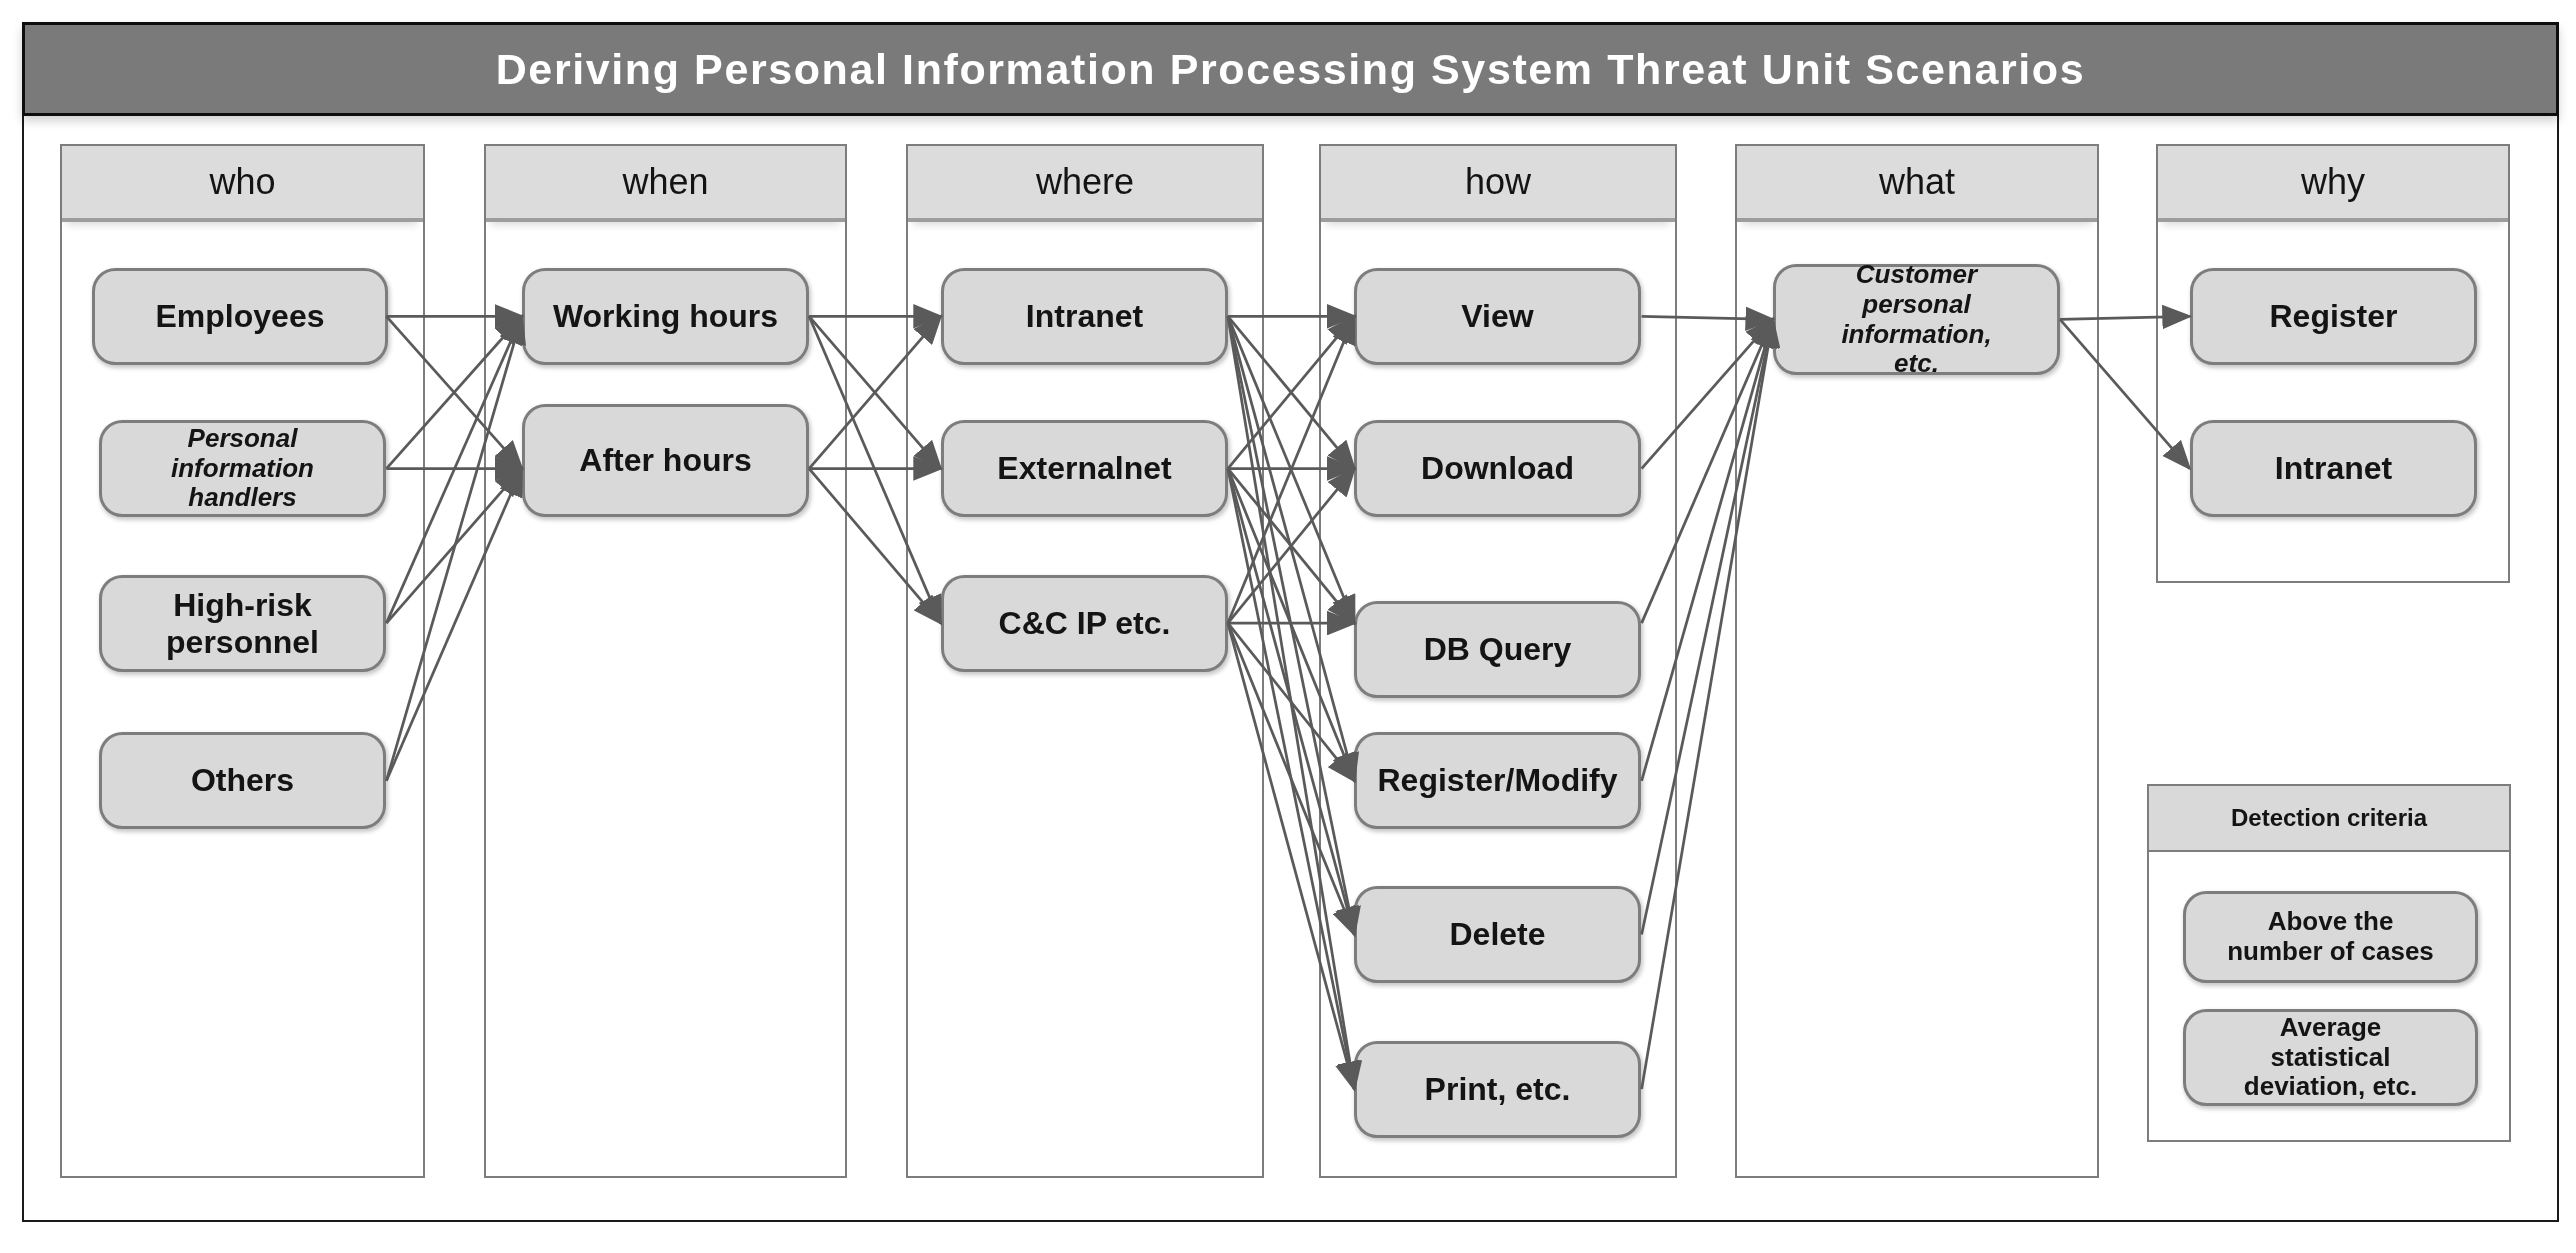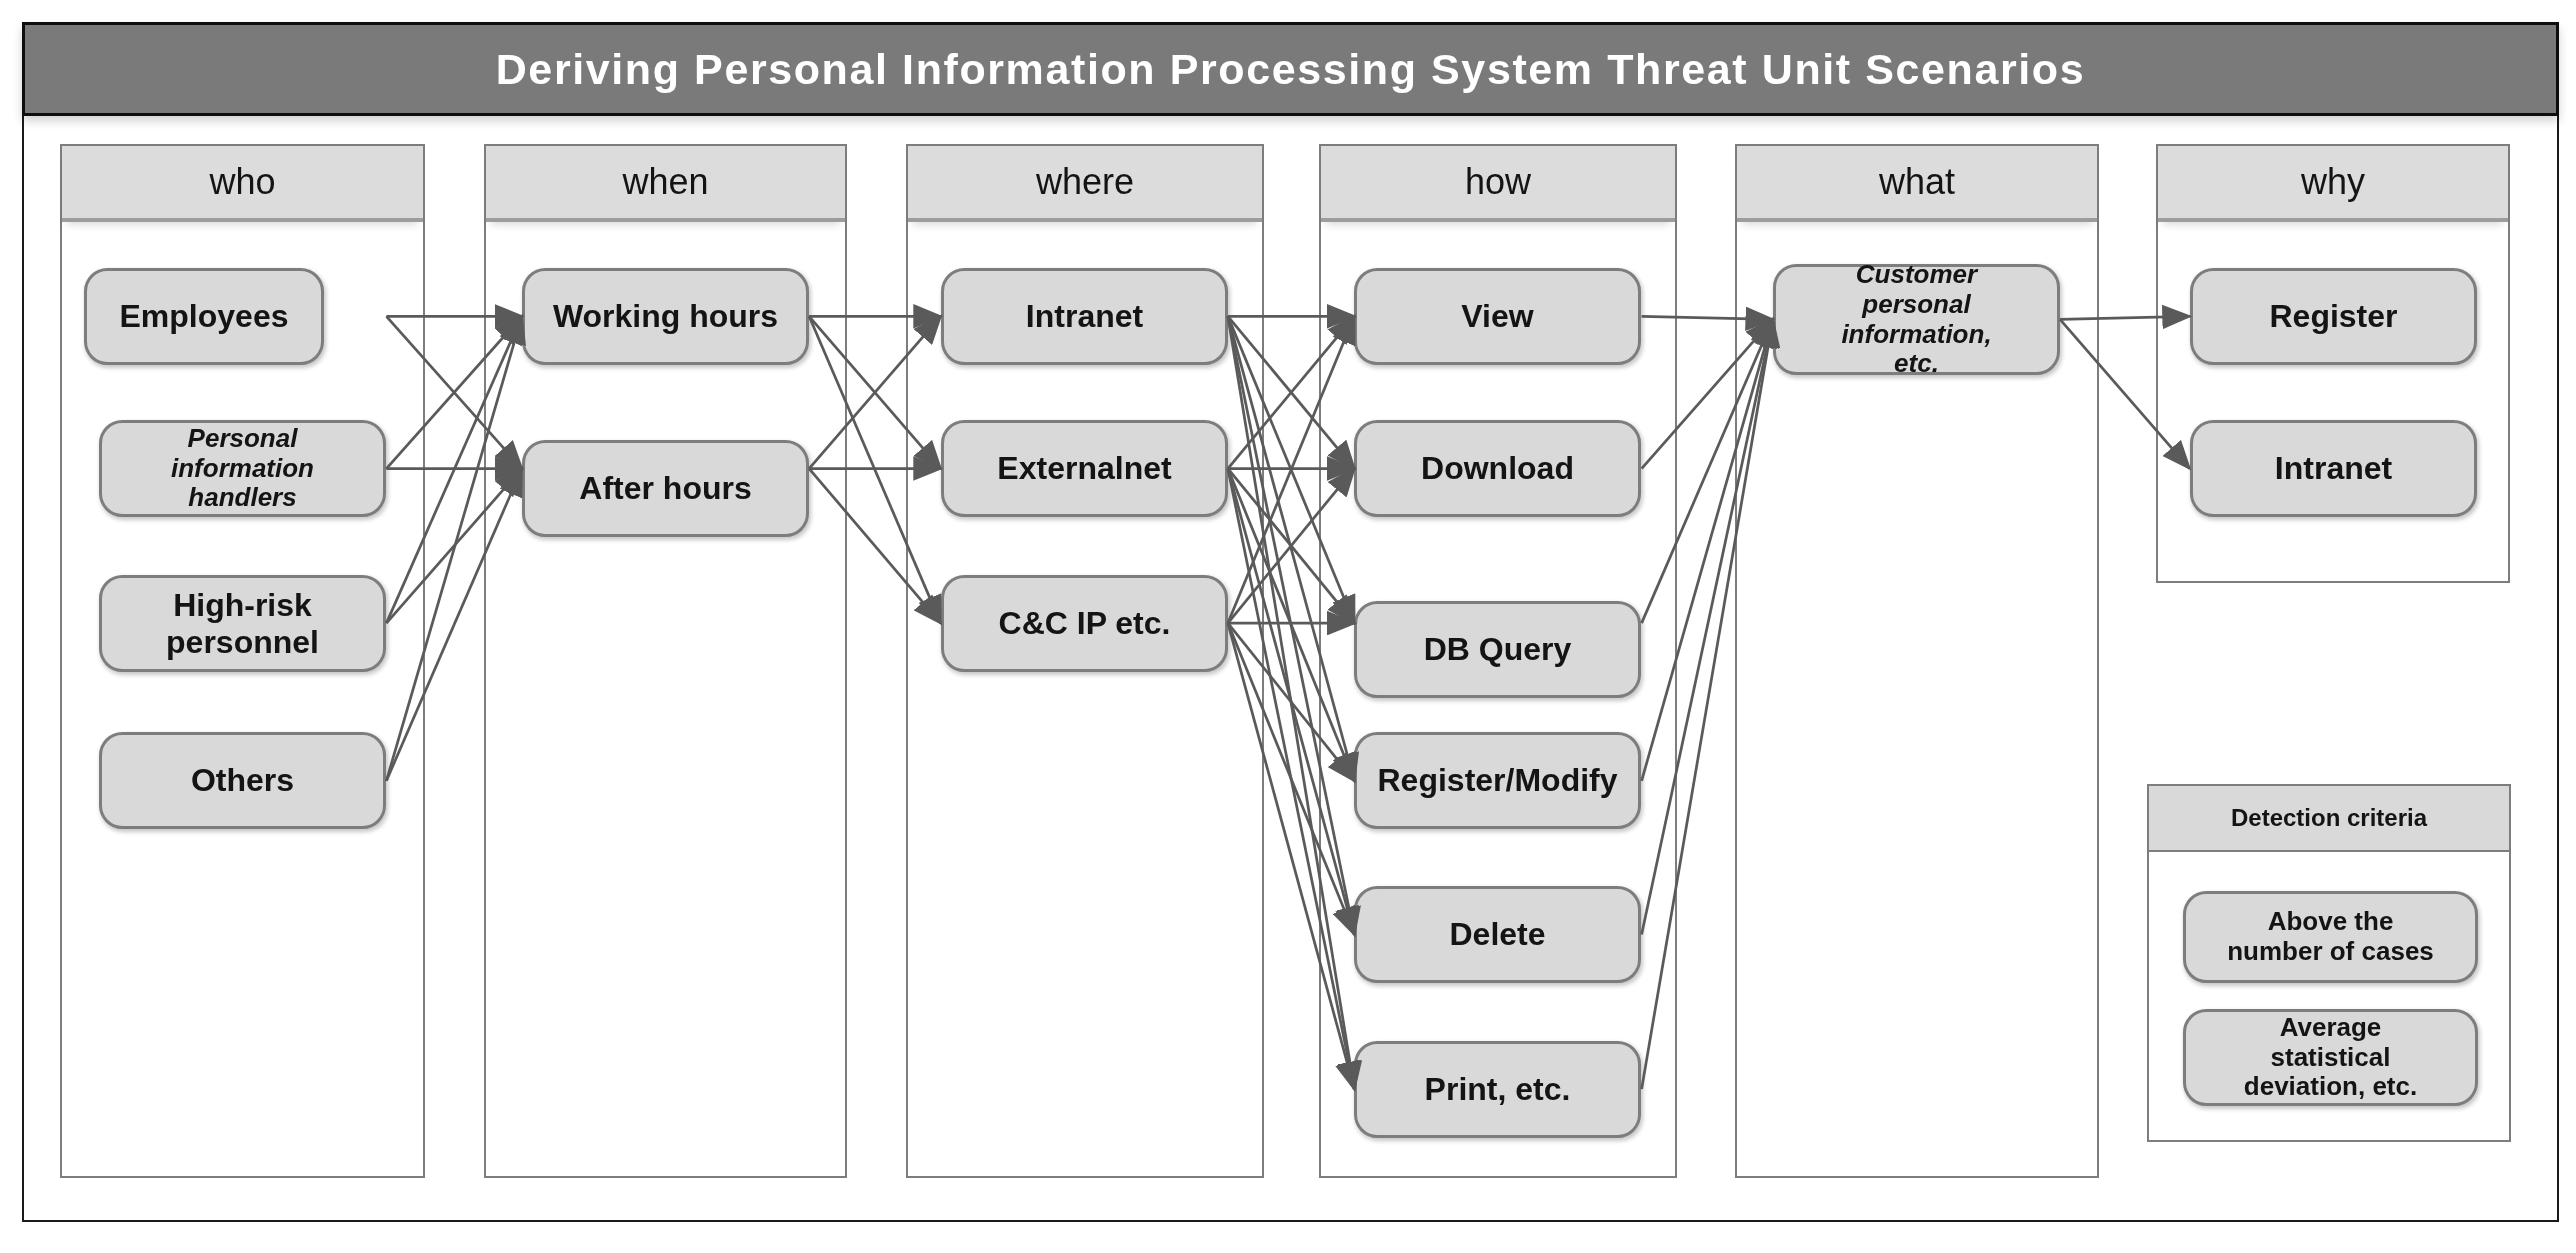--- a/index.html
+++ b/index.html
@@ -130,26 +130,26 @@
       <line x1="1573" y1="798" x2="1735" y2="1395" stroke="#5a5a5a" marker-end="url(#arrowhead)"></line>
       <line x1="2103" y1="405" x2="2271" y2="409" stroke="#5a5a5a" marker-end="url(#arrowhead)"></line>
       <line x1="2103" y1="600" x2="2271" y2="409" stroke="#5a5a5a" marker-end="url(#arrowhead)"></line>
       <line x1="2103" y1="798" x2="2271" y2="409" stroke="#5a5a5a" marker-end="url(#arrowhead)"></line>
       <line x1="2103" y1="1000" x2="2271" y2="409" stroke="#5a5a5a" marker-end="url(#arrowhead)"></line>
       <line x1="2103" y1="1197" x2="2271" y2="409" stroke="#5a5a5a" marker-end="url(#arrowhead)"></line>
       <line x1="2103" y1="1395" x2="2271" y2="409" stroke="#5a5a5a" marker-end="url(#arrowhead)"></line>
       <line x1="2639" y1="409" x2="2805" y2="405" stroke="#5a5a5a" marker-end="url(#arrowhead)"></line>
       <line x1="2639" y1="409" x2="2805" y2="600" stroke="#5a5a5a" marker-end="url(#arrowhead)"></line>
     </svg>
-<div class="node" style="left: 84px; top: 268px; width: 240px; height: 97px;">Employees</div>
+<div class="node" style="left: 92px; top: 268px; width: 296px; height: 97px;">Employees</div>
     <div class="node small" style="left: 99px; top: 420px; width: 287px; height: 97px;">Personal information handlers</div>
     <div class="node" style="left: 99px; top: 575px; width: 287px; height: 97px;">High-risk personnel</div>
     <div class="node" style="left: 99px; top: 732px; width: 287px; height: 97px;">Others</div>
     <div class="node" style="left: 522px; top: 268px; width: 287px; height: 97px;">Working hours</div>
-    <div class="node" style="left: 522px; top: 440px; width: 287px; height: 97px;">After hours</div>
+    <div class="node" style="left: 522px; top: 404px; width: 287px; height: 113px;">After hours</div>
     <div class="node" style="left: 941px; top: 268px; width: 287px; height: 97px;">Intranet</div>
     <div class="node" style="left: 941px; top: 420px; width: 287px; height: 97px;">Externalnet</div>
     <div class="node" style="left: 941px; top: 575px; width: 287px; height: 97px;">C&amp;C IP etc.</div>
     <div class="node" style="left: 1354px; top: 268px; width: 287px; height: 97px;">View</div>
     <div class="node" style="left: 1354px; top: 420px; width: 287px; height: 97px;">Download</div>
     <div class="node" style="left: 1354px; top: 575px; width: 287px; height: 97px; margin-top: 26px;">DB Query</div>
     <div class="node" style="left: 1354px; top: 732px; width: 287px; height: 97px;">Register/Modify</div>
     <div class="node" style="left: 1354px; top: 886px; width: 287px; height: 97px;">Delete</div>
     <div class="node" style="left: 1354px; top: 1041px; width: 287px; height: 97px;">Print, etc.</div>
     <div class="node small wide-pad" style="left: 1773px; top: 264px; width: 287px; height: 111px;">Customer personal information, etc.</div>

